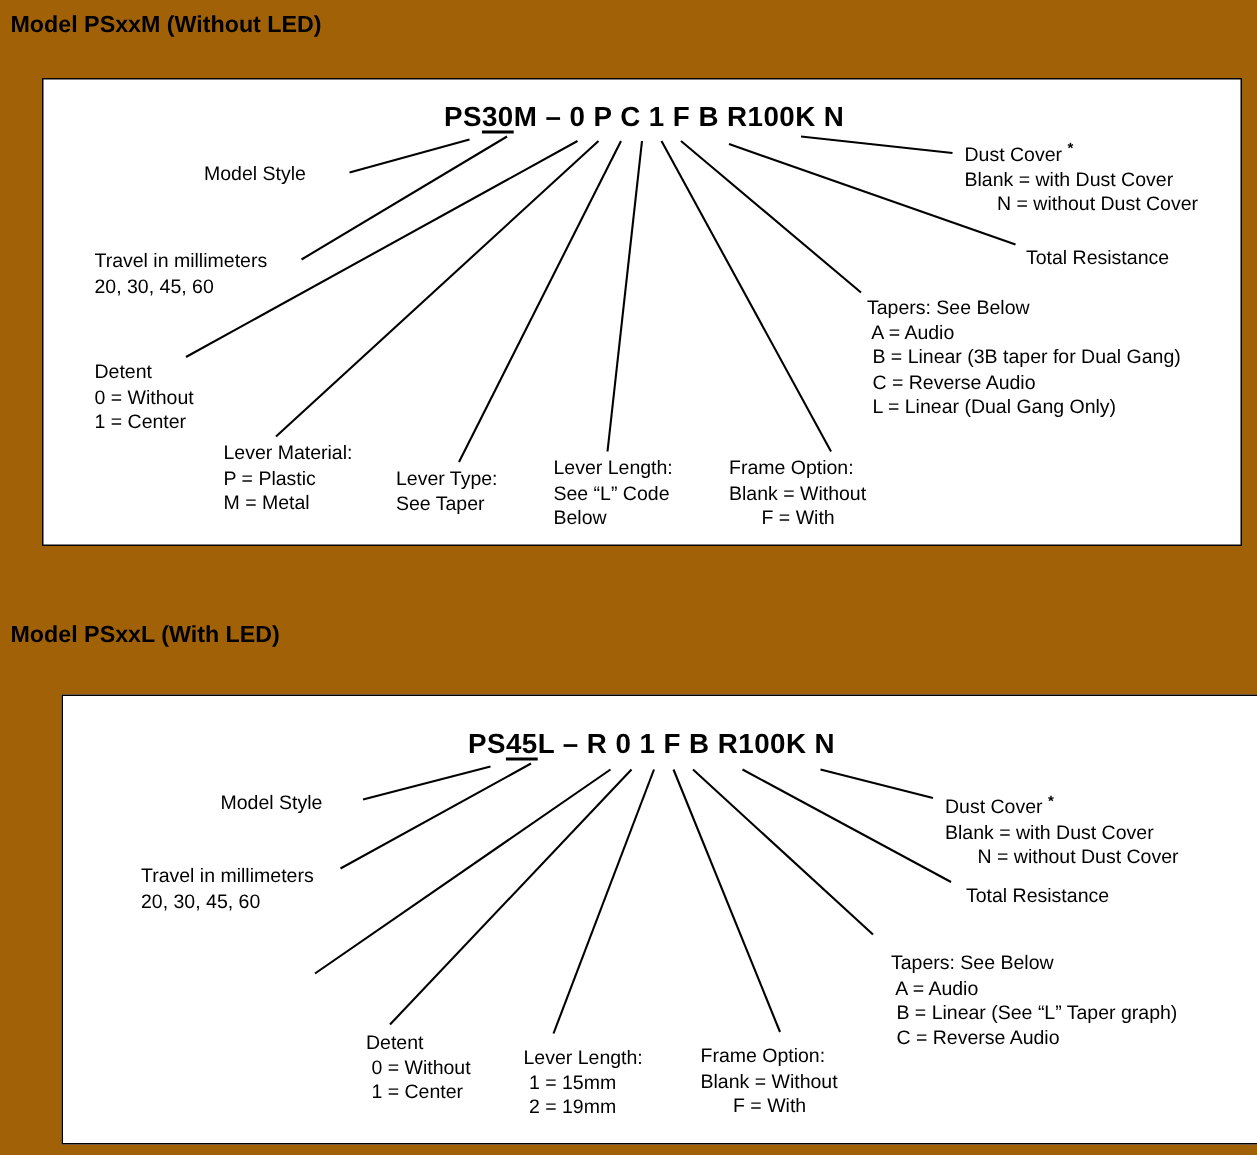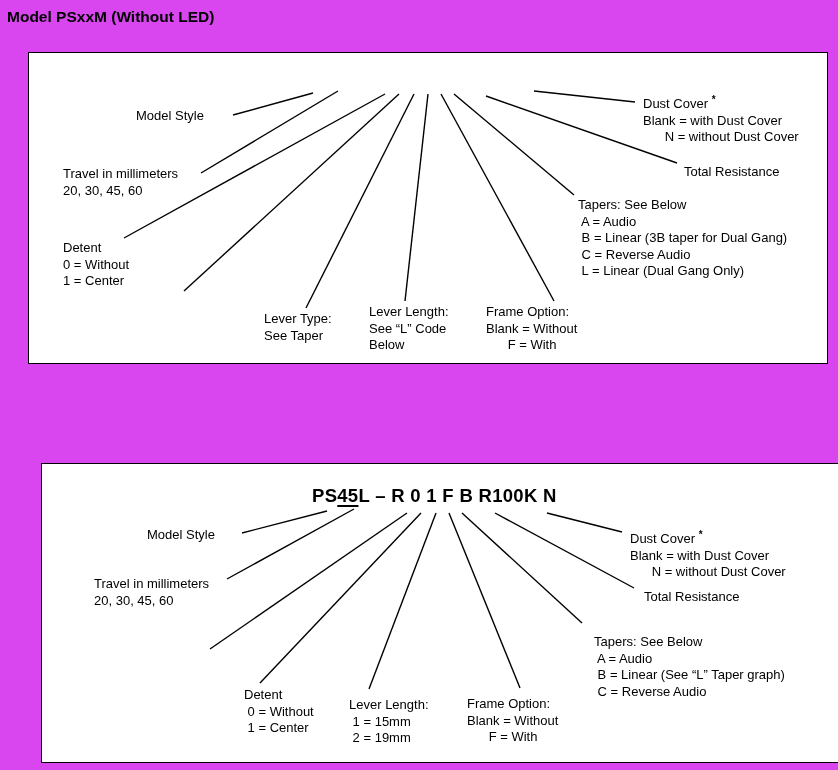--- a/index.html
+++ b/index.html
@@ -1,17 +1,17 @@
 <!DOCTYPE html>
 <html><head>
 <meta charset="utf-8">
 <style>
   html,body{margin:0;padding:0;background:#ffffff;}
   .page{
-    position:relative;width:838px;height:770px;background:#d946ef;
+    position:relative;width:838px;height:770px;background:#a16207;
     font-family:"Liberation Sans",sans-serif;color:#000;overflow:hidden;
   }
   .ptitle{
     position:absolute;font-size:15.5px;font-weight:bold;white-space:pre;
   }
   .box{
     position:absolute;border:1.5px solid #000;box-sizing:border-box;background:#fff;
   }
   .leaders{position:absolute;left:0;top:0;}
   .leaders line{stroke:#000;stroke-width:1.4;}
@@ -41,45 +41,50 @@
       <line x1="95" y1="185" x2="356" y2="41"></line>
       <line x1="155" y1="238" x2="370" y2="41"></line>
       <line x1="277" y1="255" x2="385" y2="41"></line>
       <line x1="376" y1="248" x2="399" y2="41"></line>
       <line x1="525" y1="248" x2="412" y2="41"></line>
       <line x1="545" y1="142" x2="425" y2="41"></line>
       <line x1="648" y1="110" x2="457" y2="43"></line>
       <line x1="505" y1="38" x2="606" y2="49"></line>
     </svg>
 
+    <div class="partnum" style="left:267px;top:14px;"><span>PS</span><span class="u">30</span><span>M – 0 P C 1 F B R100K N</span></div>
 
     <div class="lbl" style="left:107px;top:55px;">Model Style</div>
     <div class="lbl" style="left:34px;top:113px;">Travel in millimeters
 20, 30, 45, 60</div>
     <div class="lbl" style="left:34px;top:187px;">Detent
 0 = Without
 1 = Center</div>
+    <div class="lbl" style="left:120px;top:241px;">Lever Material:
+P = Plastic
+M = Metal</div>
     <div class="lbl" style="left:235px;top:258px;">Lever Type:
 See Taper</div>
     <div class="lbl" style="left:340px;top:251px;">Lever Length:
 See “L” Code
 Below</div>
     <div class="lbl" style="left:457px;top:251px;">Frame Option:
 Blank = Without
       F = With</div>
     <div class="lbl" style="left:549px;top:144px;">Tapers: See Below
  A = Audio
  B = Linear (3B taper for Dual Gang)
  C = Reverse Audio
  L = Linear (Dual Gang Only)</div>
     <div class="lbl" style="left:655px;top:111px;">Total Resistance</div>
     <div class="lbl" style="left:614px;top:39px;"><span>Dust Cover </span><sup>*</sup><br><span>Blank = with Dust Cover
       N = without Dust Cover</span></div>
   </div>
 
+  <div class="ptitle" style="left:7px;top:415px;">Model PSxxL (With LED)</div>
 
   <div class="box" style="left:25px;top:463px;width:803px;height:300px;margin-left:16px;">
 
     <svg class="leaders" width="803" height="300" viewBox="0 0 803 300">
       <line x1="200" y1="69" x2="285" y2="47"></line>
       <line x1="185" y1="115" x2="312" y2="45"></line>
       <line x1="168" y1="185" x2="365" y2="49"></line>
       <line x1="218" y1="219" x2="379" y2="49"></line>
       <line x1="327" y1="225" x2="394" y2="49"></line>
       <line x1="478" y1="224" x2="407" y2="49"></line>

